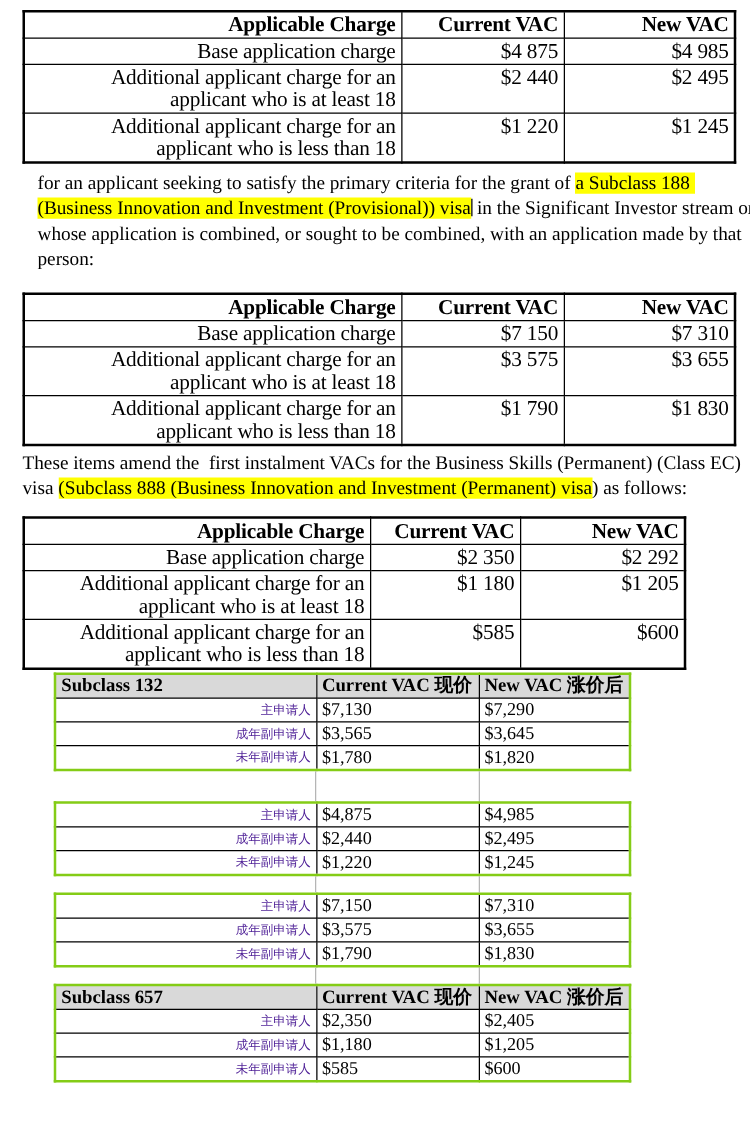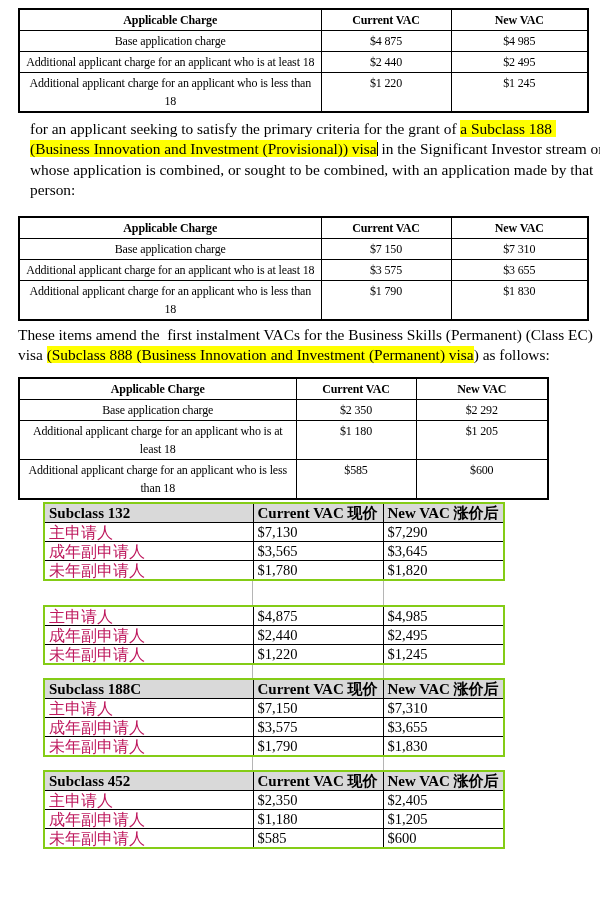--- a/index.html
+++ b/index.html
@@ -11,26 +11,26 @@
     color: #000;
   }
   .page { padding: 8px 0 0 18px; }
 
   table { border-collapse: collapse; table-layout: fixed; }
 
   
   .en-table { border: 2px solid #000; }
   .en-table th, .en-table td {
     border: 1px solid #000;
-    font-size: 12px;
+    font-size: 17px;
     line-height: 18px;
     letter-spacing: -0.15px;
     padding: 1px 4px 1px 4px;
     vertical-align: top;
-    text-align: center;
+    text-align: right;
     overflow: hidden;
   }
   .en-table th { font-weight: bold; }
 
   
   .para {
     font-size: 15.4px;
     line-height: 20.4px;
     width: 578px;
     white-space: pre-wrap;
@@ -56,21 +56,21 @@
     padding: 0 4px;
     overflow: hidden;
     vertical-align: middle;
   }
   .cn-table th {
     background: #d9d9d9;
     font-weight: bold;
     font-size: 15px;
     text-align: left;
   }
-  .cn-label { font-size: 16px; color: #be185d; text-align: left; }
+  .cn-label { font-size: 10px; color: #4c1d95; text-align: right; }
   .cn-val   { font-size: 14.5px; text-align: left; }
 
   .cn-gap { display: flex; }
   .cn-gap.lg { height: 24px; }
   .cn-gap.sm { height: 13px; }
   .cn-gap .g1 { width: 209px; }
   .cn-gap .g2 { width: 130px; border-left: 1px solid #b5b5b5; }
   .cn-gap .g3 { width: 121px; border-left: 1px solid #b5b5b5; }
 </style>
 </head>
@@ -241,25 +241,20 @@
         <span class="g3"></span>
       </div>
 
     <table class="cn-table">
       <colgroup>
           <col style="width:209px">
           <col style="width:130px">
           <col style="width:121px">
         </colgroup>
       <tbody>
-          <tr>
-        <th>Subclass 188C</th>
-        <th>Current VAC 现价</th>
-        <th>New VAC 涨价后</th>
-      </tr>
       <tr>
         <td class="cn-label">主申请人</td>
         <td class="cn-val">$7,150</td>
         <td class="cn-val">$7,310</td>
       </tr>
       <tr>
         <td class="cn-label">成年副申请人</td>
         <td class="cn-val">$3,575</td>
         <td class="cn-val">$3,655</td>
       </tr>
@@ -278,21 +273,21 @@
       </div>
 
     <table class="cn-table">
       <colgroup>
           <col style="width:209px">
           <col style="width:130px">
           <col style="width:121px">
         </colgroup>
       <tbody>
           <tr>
-        <th>Subclass 452</th>
+        <th>Subclass 657</th>
         <th>Current VAC 现价</th>
         <th>New VAC 涨价后</th>
       </tr>
       <tr>
         <td class="cn-label">主申请人</td>
         <td class="cn-val">$2,350</td>
         <td class="cn-val">$2,405</td>
       </tr>
       <tr>
         <td class="cn-label">成年副申请人</td>

